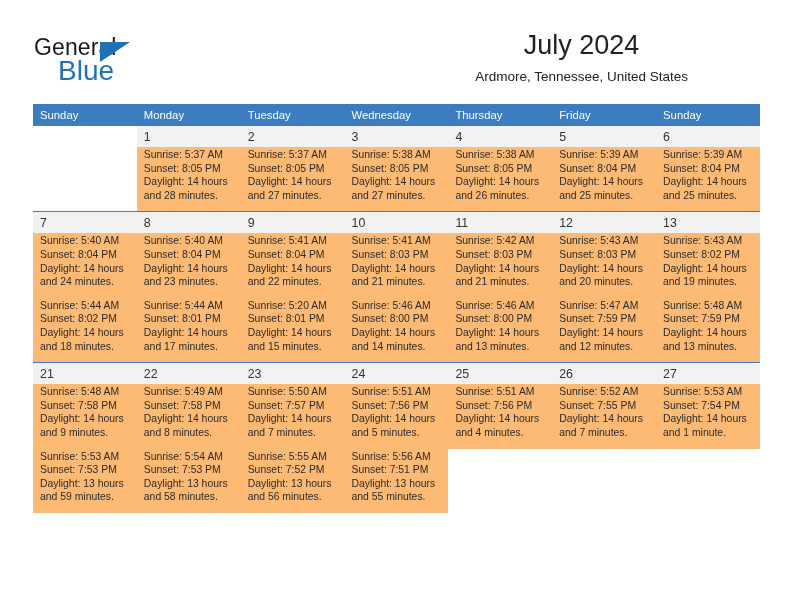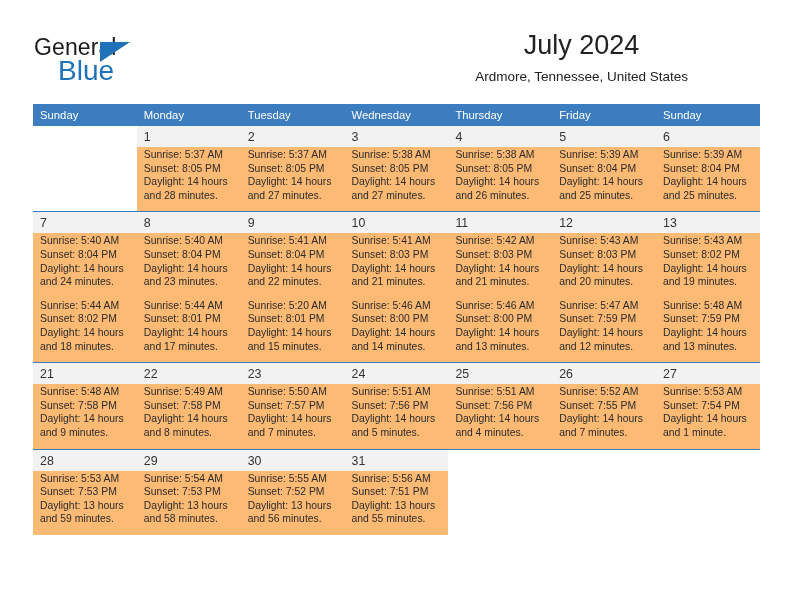--- a/index.html
+++ b/index.html
@@ -374,29 +374,20 @@
               <div class="line">Daylight: 14 hours</div>
               <div class="line">and 7 minutes.</div>
             </td>
             <td>
               <div class="line">Sunrise: 5:53 AM</div>
               <div class="line">Sunset: 7:54 PM</div>
               <div class="line">Daylight: 14 hours</div>
               <div class="line">and 1 minute.</div>
             </td>
           </tr>
-          <tr class="daynum-row">
-            <td>28</td>
-            <td>29</td>
-            <td>30</td>
-            <td>31</td>
-            <td class="empty"></td>
-            <td class="empty"></td>
-            <td class="empty"></td>
-          </tr>
           <tr class="detail-row">
             <td>
               <div class="line">Sunrise: 5:53 AM</div>
               <div class="line">Sunset: 7:53 PM</div>
               <div class="line">Daylight: 13 hours</div>
               <div class="line">and 59 minutes.</div>
             </td>
             <td>
               <div class="line">Sunrise: 5:54 AM</div>
               <div class="line">Sunset: 7:53 PM</div>

